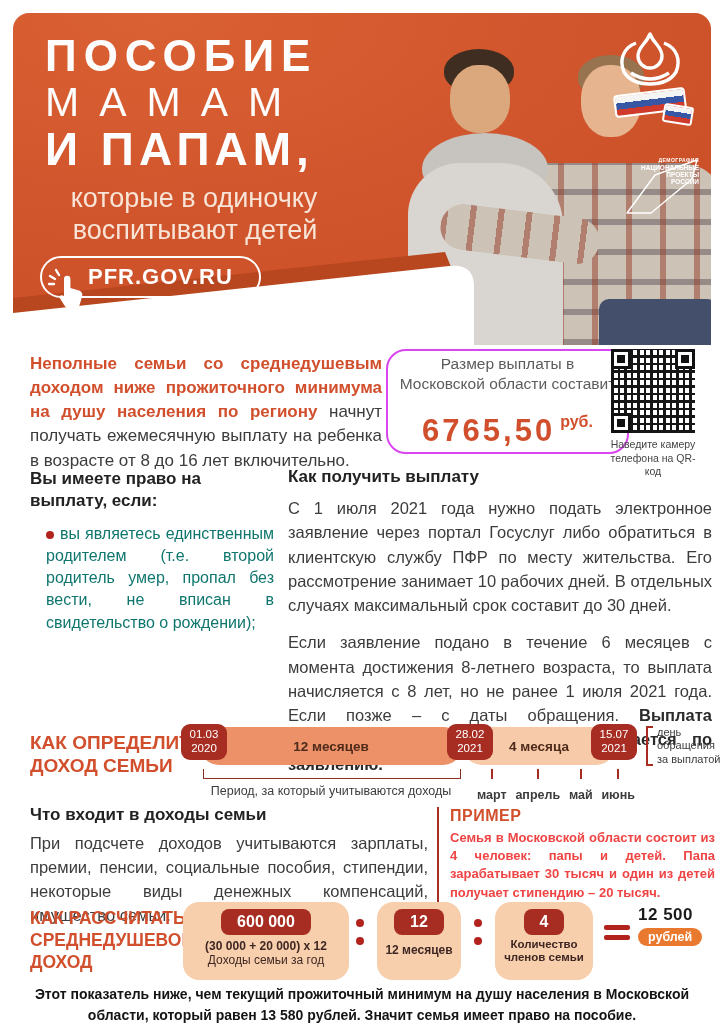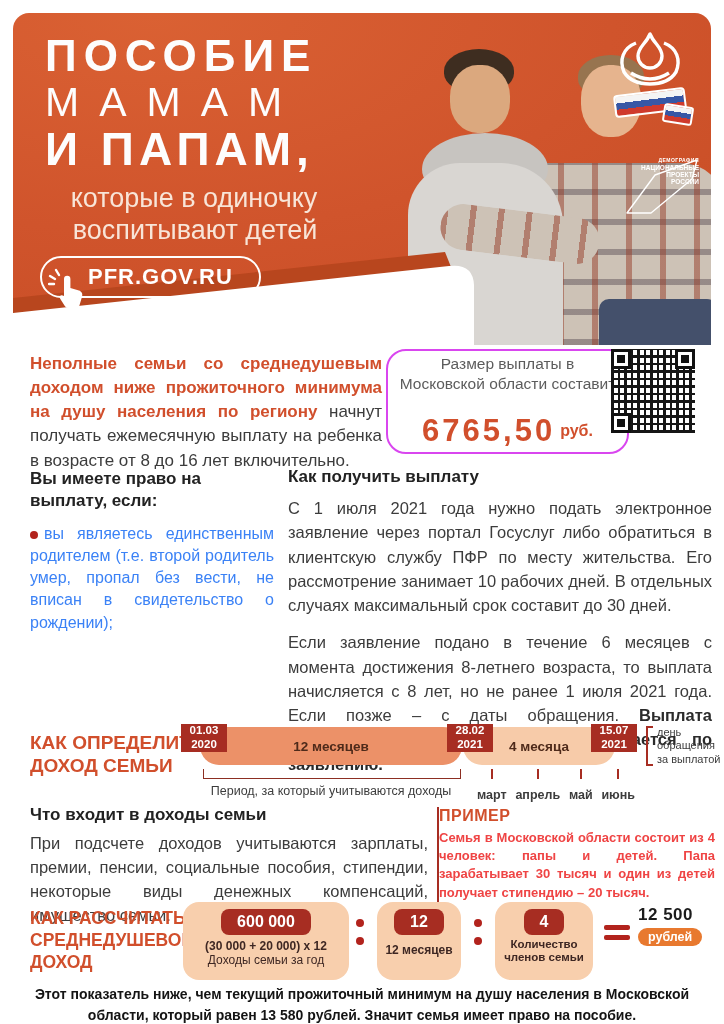--- a/index.html
+++ b/index.html
@@ -62,70 +62,70 @@
 
   .header-wedge { position:absolute; left:0; bottom:0; width:698px; height:332px; z-index:6; pointer-events:none; }
 
   
   .intro { position:absolute; left:30px; top:352px; width:352px; font-size:17px; line-height:1.42; text-align:justify; color:#3c3c3c; }
   .intro .hl { color:#d14f2c; font-weight:700; }
 
   .paybox { position:absolute; left:386px; top:349px; width:243px; height:105px; border:2px solid #d946ef; border-radius:20px;
     display:flex; flex-direction:column; align-items:center; justify-content:center; text-align:center; }
   .paybox .lbl { font-size:15.5px; color:#5c5c5c; line-height:1.25; white-space:pre-line; }
-  .paybox .amount-row { margin-top:20px; display:flex; align-items:center; }
+  .paybox .amount-row { margin-top:20px; display:flex; align-items:flex-start; }
   .paybox .amount { font-size:31px; font-weight:800; color:#d14f2c; letter-spacing:3px; }
   .paybox .cur { font-size:16px; font-weight:700; color:#d14f2c; margin-left:5px; }
 
   .qr-wrap { position:absolute; left:610px; top:349px; width:86px; text-align:center; }
   .qr { position:relative; width:84px; height:84px; margin:0 auto; background:#fff;
     background-image:
       repeating-linear-gradient(90deg, #161616 0 3px, transparent 3px 7px, #161616 7px 9px, transparent 9px 13px),
       repeating-linear-gradient(0deg, #161616 0 3px, #fff 3px 8px, #161616 8px 10px, #fff 10px 15px); }
   .finder { position:absolute; width:20px; height:20px; border:3px solid #111; background:#fff; }
   .finder::after { content:""; position:absolute; left:3px; top:3px; width:8px; height:8px; background:#111; }
   .f-tl { left:0; top:0; } .f-tr { right:0; top:0; } .f-bl { left:0; bottom:0; }
   .qr-cap { margin-top:5px; font-size:10.5px; color:#454545; line-height:1.3; white-space:pre-line; }
 
   
   .elig { position:absolute; left:30px; top:468px; width:244px; }
   .col-head { font-size:17px; font-weight:700; color:#222; line-height:1.3; }
-  .elig-item { margin-top:11px; font-size:16px; line-height:1.38; color:#3b82f6; text-align:justify; }
+  .elig-item { margin-top:11px; font-size:16px; line-height:1.38; color:#0f766e; text-align:justify;margin-left:16px; }
   .dot { display:inline-block; width:8px; height:8px; border-radius:50%; background:#b2231d; margin-right:6px; }
 
   .howto { position:absolute; left:288px; top:466px; width:424px; }
   .howto p { margin-top:8px; font-size:16.5px; line-height:1.47; color:#3c3c3c; text-align:justify; }
   .howto p + p { margin-top:13px; }
   .howto .bold { font-weight:700; color:#2b2b2b; }
 
   
   .tl-head { position:absolute; left:30px; top:731px; font-size:19px; font-weight:700; color:#d14f2c; line-height:1.22; white-space:pre-line; }
   .tl-bar { position:absolute; height:38px; border-radius:19px; display:flex; align-items:center; justify-content:center;
     font-size:13.5px; font-weight:700; color:#4e2a1a; }
   .bar1 { left:200px; top:727px; width:262px; background:#ec9168; }
   .bar2 { left:463px; top:727px; width:152px; background:#f7cba9; }
-  .tl-badge { position:absolute; width:46px; height:28px; top:724px; background:#a72d22; border-radius:0;
-    color:#fff; font-size:11.5px; font-weight:700; line-height:1.18; display:flex; align-items:center; justify-content:center;
+  .tl-badge { position:absolute; width:46px; height:36px; top:724px; background:#a72d22; border-radius:9px;
+    color:#fff; font-size:11.5px; font-weight:400; line-height:1.18; display:flex; align-items:center; justify-content:center;
     text-align:center; white-space:pre-line; z-index:2; }
   .b1 { left:181px; } .b2 { left:447px; } .b3 { left:591px; }
   .tl-note { position:absolute; left:646px; top:726px; display:flex; align-items:center; }
   .tl-note .bracket { width:7px; height:40px; border-left:2px solid #a72d22; border-top:2px solid #a72d22; border-bottom:2px solid #a72d22; margin-right:4px; }
   .tl-note .txt { font-size:11px; color:#3c3c3c; line-height:1.22; white-space:pre-line; }
   .underbracket { position:absolute; left:203px; top:769px; width:258px; height:10px;
     border-left:1.5px solid #8c2e22; border-right:1.5px solid #8c2e22; border-bottom:1.5px solid #8c2e22; }
   .period-lbl { position:absolute; left:180px; top:784px; width:302px; text-align:center; font-size:12.5px; color:#3c3c3c; }
   .months { position:absolute; left:477px; top:769px; width:158px; display:flex; justify-content:space-between; }
   .month { display:flex; flex-direction:column; align-items:center; }
   .tick { width:2px; height:10px; background:#a72d22; }
   .month span { margin-top:9px; font-size:12.5px; color:#3c3c3c;font-weight:bold; }
 
   
   .includes { position:absolute; left:30px; top:804px; width:398px; }
   .includes p { margin-top:6px; font-size:16.5px; line-height:1.45; color:#3c3c3c; text-align:justify; }
-  .example { position:absolute; left:437px; top:807px; width:278px; border-left:2px solid #a72d22; }
+  .example { position:absolute; left:437px; top:807px; width:278px; border-left:2px solid #a72d22; padding-left:11px; }
   .ex-head { font-size:16px; font-weight:800; color:#d14f2c; letter-spacing:.5px; }
   .ex-text { margin-top:4px; font-size:13px; font-weight:700; color:#ef4444; line-height:1.4; text-align:justify; }
 
   
   .calc-head { position:absolute; left:30px; top:908px; font-size:17.5px; font-weight:700; color:#d14f2c; line-height:1.25; white-space:pre-line; }
   .calc-card { position:absolute; top:902px; height:78px; background:#f8cfad; border-radius:16px; text-align:center; padding-top:7px; }
   .card1 { left:183px; width:166px; }
   .card2 { left:377px; width:84px; }
   .card3 { left:495px; width:98px; }
   .calc-badge { display:inline-block; background:#a72d22; border-radius:8px; color:#fff; font-size:16px; font-weight:800; padding:4px 16px; }
@@ -225,20 +225,22 @@
       <span class="cur">руб.</span>
     </div>
   </div>
 
   <div class="qr-wrap">
     <div class="qr">
       <div class="finder f-tl"></div>
       <div class="finder f-tr"></div>
       <div class="finder f-bl"></div>
     </div>
+    <div class="qr-cap">Наведите камеру
+телефона на QR-код</div>
   </div>
 
   <div class="elig">
     <div class="col-head">Вы имеете право на выплату, если:</div>
     <p class="elig-item"><span class="dot"></span><span>вы являетесь единственным родителем (т.е. второй родитель умер, пропал без вести, не вписан в свидетельство о рождении);</span></p>
   </div>
 
   <div class="howto">
     <div class="col-head">Как получить выплату</div>
     <p>С 1 июля 2021 года нужно подать электронное заявление через портал Госуслуг либо обратиться в клиентскую службу ПФР по месту жительства. Его рассмотрение занимает 10 рабочих дней. В отдельных случаях максимальный срок составит до 30 дней.</p>

